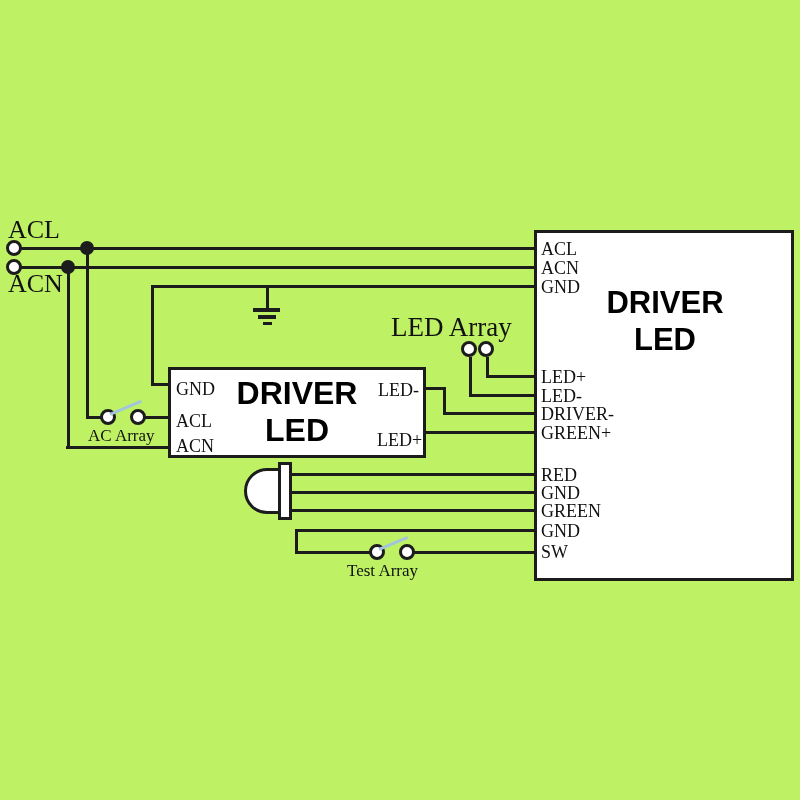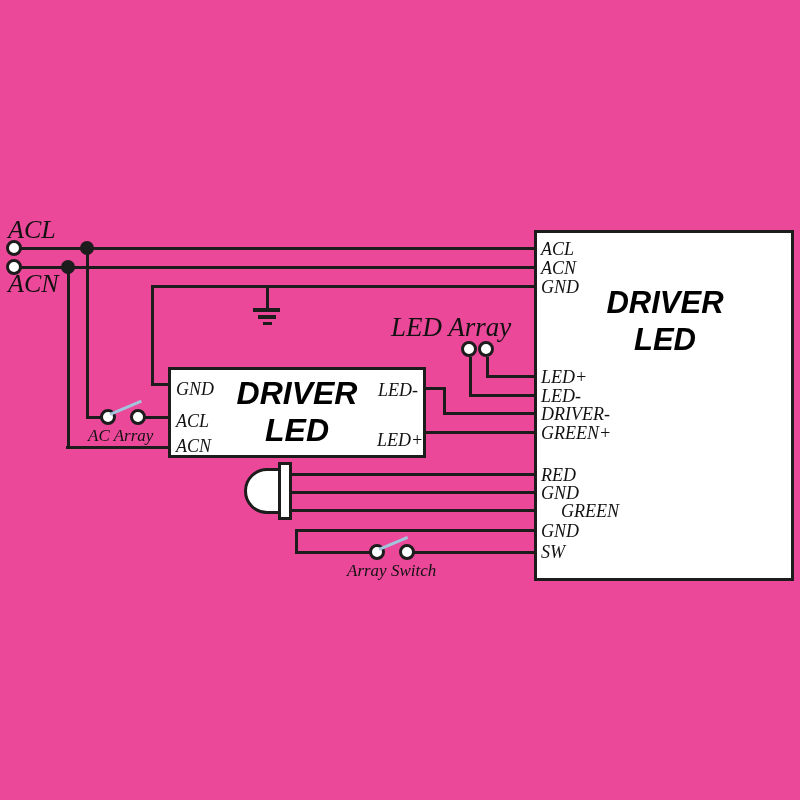--- a/index.html
+++ b/index.html
@@ -1,17 +1,17 @@
 <!DOCTYPE html>
 <html style="--wire: #1c1c1c; --lever: #a3c4dd;"><head>
 <meta charset="utf-8">
 <style>
   html,body{margin:0;padding:0;background:#fff;}
-  #canvas{position:relative;width:800px;height:800px;background:#ec4899;overflow:hidden;
-          font-family:"Liberation Serif", serif;color:#111;font-style:italic;}
+  #canvas{position:relative;width:800px;height:800px;background:#bef264;overflow:hidden;
+          font-family:"Liberation Serif", serif;color:#111;}
   .wire{position:absolute;background:var(--wire,#1c1c1c);}
   .h{height:3px;} .v{width:3px;}
   .box{position:absolute;border:3px solid var(--wire,#1c1c1c);background:#fff;box-sizing:border-box;}
   .circ{position:absolute;width:16px;height:16px;border:3px solid var(--wire,#1c1c1c);
         border-radius:50%;background:#fff;box-sizing:border-box;}
   .dot{position:absolute;width:14px;height:14px;background:var(--wire,#1c1c1c);border-radius:50%;}
   .lever{position:absolute;height:2.5px;background:var(--lever,#a3c4dd);
          transform:rotate(-23deg);transform-origin:0 50%;}
   .lbl{position:absolute;white-space:nowrap;}
   .term{font-size:18px;line-height:19px;}
@@ -88,33 +88,33 @@
     <div class="box" style="left:278px;top:462px;width:14px;height:58px;"></div>
   </div>
 
   <div class="wire h" style="left:295px;top:529px;width:240px;"></div>
   <div class="wire v" style="left:295px;top:530px;height:23px;"></div>
   <div class="wire h" style="left:295px;top:551px;width:76px;"></div>
   <div class="wire h" style="left:413px;top:551px;width:122px;"></div>
   <div class="circ" style="left:369px;top:544px;"></div>
   <div class="circ" style="left:399px;top:544px;"></div>
   <div class="lever" style="left:379px;top:548px;width:31px;"></div>
-  <div class="lbl" style="left:347px;top:561px;font-size:17px;">Array Switch</div>
+  <div class="lbl" style="left:347px;top:561px;font-size:17px;">Test Array</div>
 
   <div class="box" style="left:534px;top:230px;width:260px;height:351px;"></div>
   <div class="lbl boldtitle" style="left:543px;top:284px;width:244px;font-size:31px;line-height:37px;">
     <div>DRIVER</div>
     <div>LED</div>
   </div>
   <div class="lbl term" style="left:541px;top:240px;">ACL</div>
   <div class="lbl term" style="left:541px;top:259px;">ACN</div>
   <div class="lbl term" style="left:541px;top:278px;">GND</div>
   <div class="lbl term" style="left:541px;top:368px;">LED+</div>
   <div class="lbl term" style="left:541px;top:387px;">LED-</div>
   <div class="lbl term" style="left:541px;top:405px;">DRIVER-</div>
   <div class="lbl term" style="left:541px;top:424px;">GREEN+</div>
   <div class="lbl term" style="left:541px;top:466px;">RED</div>
   <div class="lbl term" style="left:541px;top:484px;">GND</div>
-  <div class="lbl term" style="left:561px;top:502px;">GREEN</div>
+  <div class="lbl term" style="left:541px;top:502px;">GREEN</div>
   <div class="lbl term" style="left:541px;top:522px;">GND</div>
   <div class="lbl term" style="left:541px;top:543px;">SW</div>
 
 </div>
 
 </body></html>

